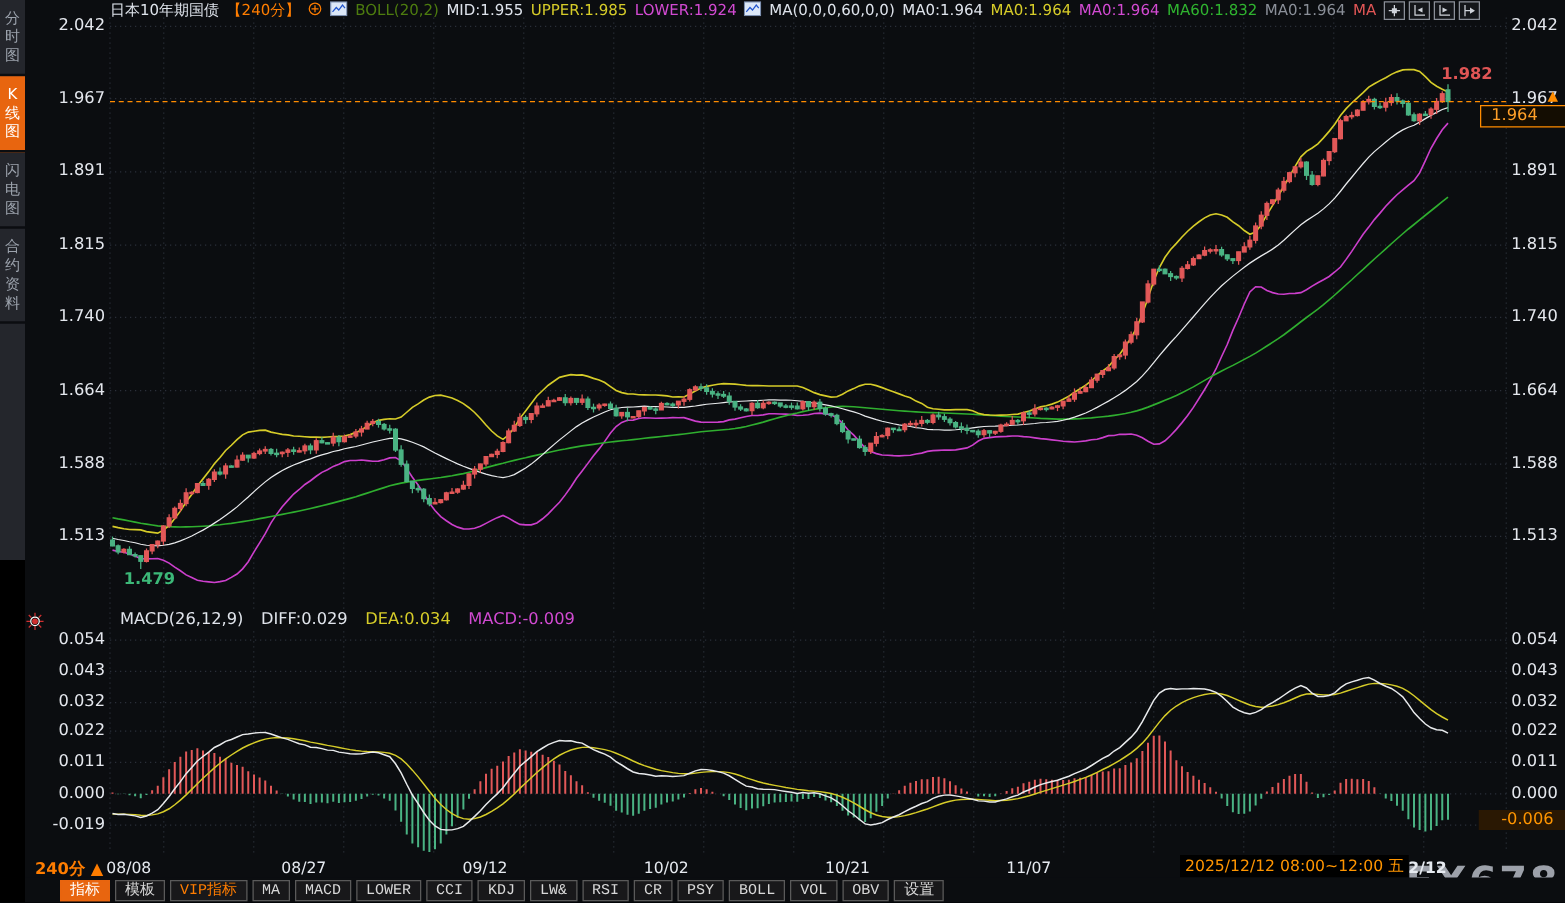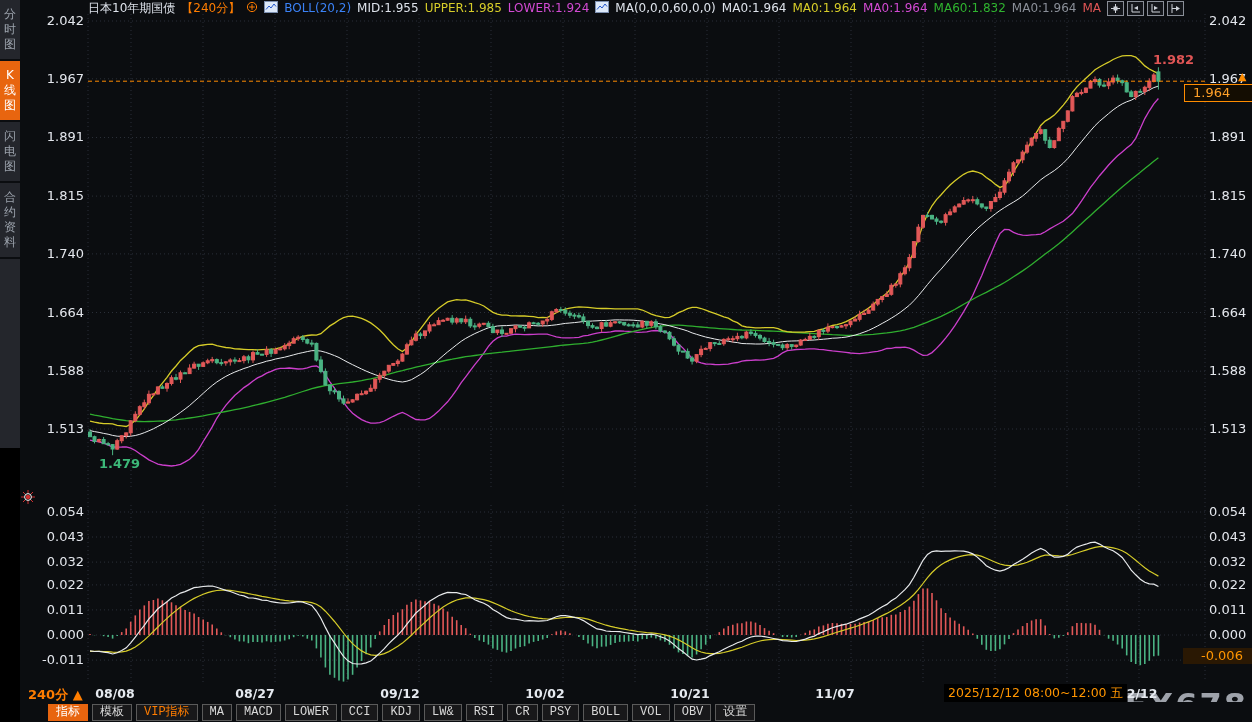--- a/index.html
+++ b/index.html
@@ -33,22 +33,22 @@
   #axis-arrow{left:1238px;top:70px;color:#ff8c00;font-size:11px;font-weight:normal;}
   #macd-badge{left:1183px;top:648px;width:64px;height:15px;background:#2a1803;color:#ff9500;
               font-weight:normal;padding:0 0 1px 18px;}
   
   #macd-row{position:absolute;left:96px;top:488px;height:15px;font-size:13px;display:flex;
             gap:14px;z-index:4;white-space:nowrap;}
   #sun-icon{position:absolute;left:21px;top:489px;z-index:4;}
   
   #xaxis{position:absolute;left:0;top:684px;width:1252px;height:18px;z-index:3;}
   #period{position:absolute;left:28px;top:2px;color:#ff7d00;font-size:13px;font-weight:bold;}
-  .xdate{position:absolute;top:2px;width:60px;text-align:center;color:#e6eaf0;
-         font-size:12.5px;font-weight:bold;}
+  .xdate{position:absolute;top:2px;width:60px;color:#e6eaf0;
+         font-size:12.5px;font-weight:normal;}
   #tooltip{position:absolute;left:944px;top:0;height:17px;background:#000;color:#ff9500;
            font-size:12.5px;padding:1px 4px 0 4px;z-index:5;white-space:nowrap;}
   #lastdate{position:absolute;left:1118px;top:2px;color:#e6eaf0;font-size:12.5px;
             font-weight:bold;z-index:4;}
   
   #toolbar{position:absolute;left:20px;top:702px;right:0;height:20px;background:#0b0d10;
            display:flex;align-items:center;gap:4px;padding-left:28px;z-index:6;}
   .tb-item{height:15px;line-height:15px;padding:0 7px;background:#18181a;border:1px solid #5a5a5a;
            color:#d8d8d8;font-size:12px;font-family:"Liberation Mono","DejaVu Sans",monospace;
            cursor:pointer;white-space:nowrap;}
@@ -870,21 +870,21 @@
       <span class="hseg" style="color: rgb(221, 226, 234);">日本10年期国债</span>
       <span class="hseg" style="color: rgb(255, 125, 0);">【240分】</span>
       <span class="hseg"><svg width="12" height="12">
           <circle cx="6" cy="6" r="4.6" fill="none" stroke="#ff7d00"></circle>
           <path d="M6 3.2v5.6M3.2 6h5.6" stroke="#ff7d00"></path>
         </svg></span>
       <span class="hseg"><svg width="14" height="12">
           <rect x="0.5" y="0.5" width="13" height="11" fill="#dce8f8" stroke="#7d90b0"></rect>
           <path d="M2 8.5l3-3.5 2 2 3-4 2 2.5" fill="none" stroke="#2255cc"></path>
         </svg></span>
-      <span class="hseg" style="color: #3b82f6;">BOLL(20,2)</span>
+      <span class="hseg" style="color: #4d7c0f;">BOLL(20,2)</span>
       <span class="hseg" style="color: rgb(221, 226, 234);">MID:1.955</span>
       <span class="hseg" style="color: rgb(214, 204, 41);">UPPER:1.985</span>
       <span class="hseg" style="color: rgb(210, 74, 210);">LOWER:1.924</span>
       <span class="hseg"><svg width="14" height="12">
           <rect x="0.5" y="0.5" width="13" height="11" fill="#dce8f8" stroke="#7d90b0"></rect>
           <path d="M2 8.5l3-3.5 2 2 3-4 2 2.5" fill="none" stroke="#2255cc"></path>
         </svg></span>
       <span class="hseg" style="color: rgb(221, 226, 234);">MA(0,0,0,60,0,0)</span>
       <span class="hseg" style="color: rgb(221, 226, 234);">MA0:1.964</span>
       <span class="hseg" style="color: rgb(214, 204, 41);">MA0:1.964</span>
@@ -942,30 +942,36 @@
       <span class="axis-label axis-left" style="top: 529.046px;">0.043</span>
       <span class="axis-label axis-right" style="top: 529.046px;">0.043</span>
       <span class="axis-label axis-left" style="top: 554.104px;">0.032</span>
       <span class="axis-label axis-right" style="top: 554.104px;">0.032</span>
       <span class="axis-label axis-left" style="top: 576.884px;">0.022</span>
       <span class="axis-label axis-right" style="top: 576.884px;">0.022</span>
       <span class="axis-label axis-left" style="top: 601.942px;">0.011</span>
       <span class="axis-label axis-right" style="top: 601.942px;">0.011</span>
       <span class="axis-label axis-left" style="top: 627px;">0.000</span>
       <span class="axis-label axis-right" style="top: 627px;">0.000</span>
-      <span class="axis-label axis-left" style="top: 652.058px;">-0.011</span>
+      <span class="axis-label axis-left" style="top: 652.058px;">-0.019</span>
     </div>
 
   <div id="sun-icon"><svg width="14" height="14">
         <g stroke="#d03030">
           <path d="M7 0v3M7 11v3M0 7h3M11 7h3M2 2l2 2M10 10l2 2M12 2l-2 2M4 10l-2 2"></path>
         </g>
         <circle cx="7" cy="7" r="3.4" fill="none" stroke="#fff"></circle>
         <circle cx="7" cy="7" r="2.3" fill="#d03030"></circle>
       </svg></div>
+  <div id="macd-row">
+    <span style="color:#dfe3ea">MACD(26,12,9)</span>
+    <span style="color:#dfe3ea">DIFF:0.029</span>
+    <span style="color:#d6cc29">DEA:0.034</span>
+    <span style="color:#d24ad2">MACD:-0.009</span>
+  </div>
 
   <div class="anno" id="low-label">1.479</div>
   <div class="anno" id="high-label">1.982</div>
   <div class="anno" id="price-badge">1.964</div>
   <div class="anno" id="axis-arrow">▲</div>
   <div class="anno" id="macd-badge">-0.006</div>
 
   <div id="xaxis">
     <div id="period">240分 ▲</div>
     <div id="tooltip">2025/12/12 08:00~12:00 五</div>

